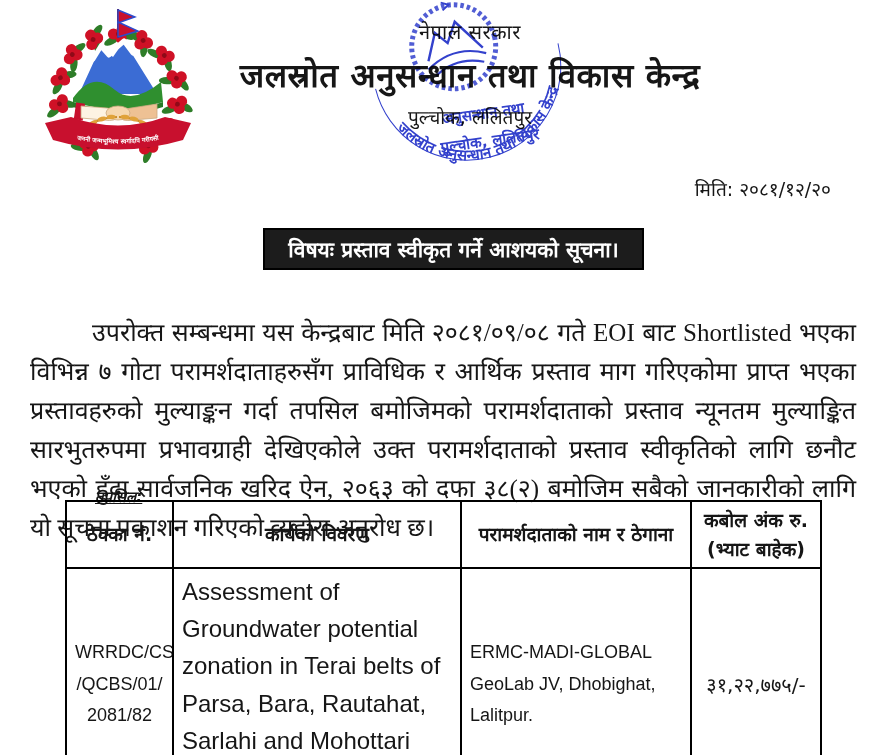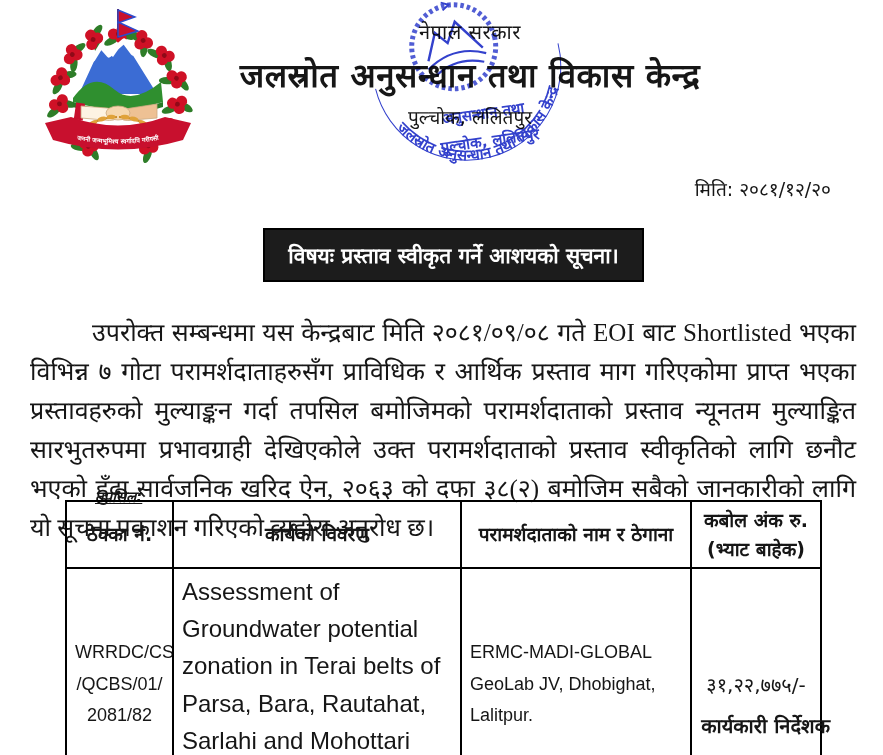--- a/index.html
+++ b/index.html
@@ -13,21 +13,21 @@
   .header-text { position:absolute; left:170px; top:18px; width:600px; text-align:center; z-index:2; }
   .gov-line   { font-size:20px; letter-spacing:.5px; }
   .ministry-line { font-size:20px; margin-top:15px; }
   .dept-line  { font-size:33px; font-weight:bold; margin-top:7px; letter-spacing:.5px; }
   .addr-line  { font-size:19px; margin-top:7px; }
   .stamp { position:absolute; left:360px; top:-14px; width:225px; height:205px; z-index:3;
            mix-blend-mode:multiply; opacity:.92; }
   .date-line { position:absolute; right:52px; top:176px; font-size:19px; z-index:2; }
   
   .subject-banner {
-    position:absolute; left:263px; top:228px; width:381px; height:54px;
+    position:absolute; left:263px; top:228px; width:381px; height:42px;
     background:#1c1c1c; border:2px solid #000; box-sizing:border-box;
     color:#ffffff; display:flex; align-items:center; justify-content:center;
     font-size:21px; font-weight:bold;
   }
   
   .body-text {
     position:absolute; left:30px; top:288px; width:826px;
     font-size:25px; line-height:39px; text-align:justify; text-indent:62px;font-family:Liberation Serif, serif;
   }
   .tapasil {
@@ -189,15 +189,14 @@
 2081/82</td>
         <td class="cell-work">Assessment of Groundwater potential zonation in Terai belts of Parsa, Bara, Rautahat, Sarlahi and Mohottari Districts.</td>
         <td class="cell-consultant">ERMC-MADI-GLOBAL
 GeoLab JV, Dhobighat,
 Lalitpur.</td>
         <td class="cell-amount">३१,२२,७७५/-</td>
       </tr>
     </tbody>
   </table>
 
-  <div class="signature">कार्यकारी निर्देशक</div>
 
 </div>
 
 </body></html>

